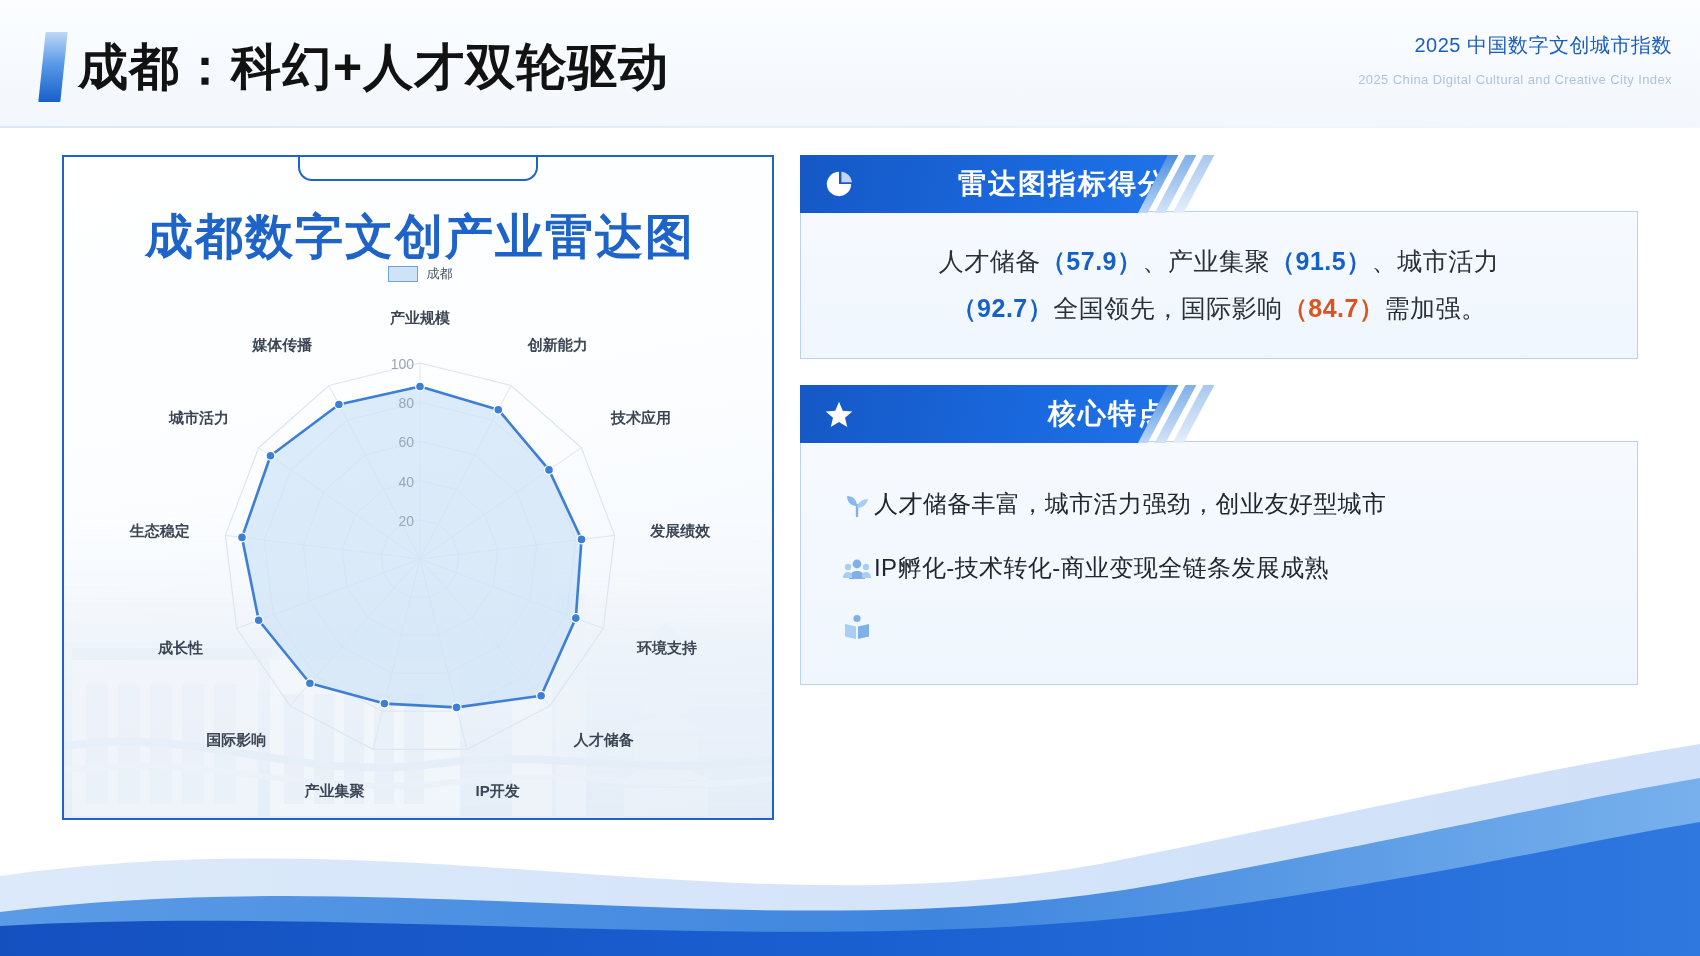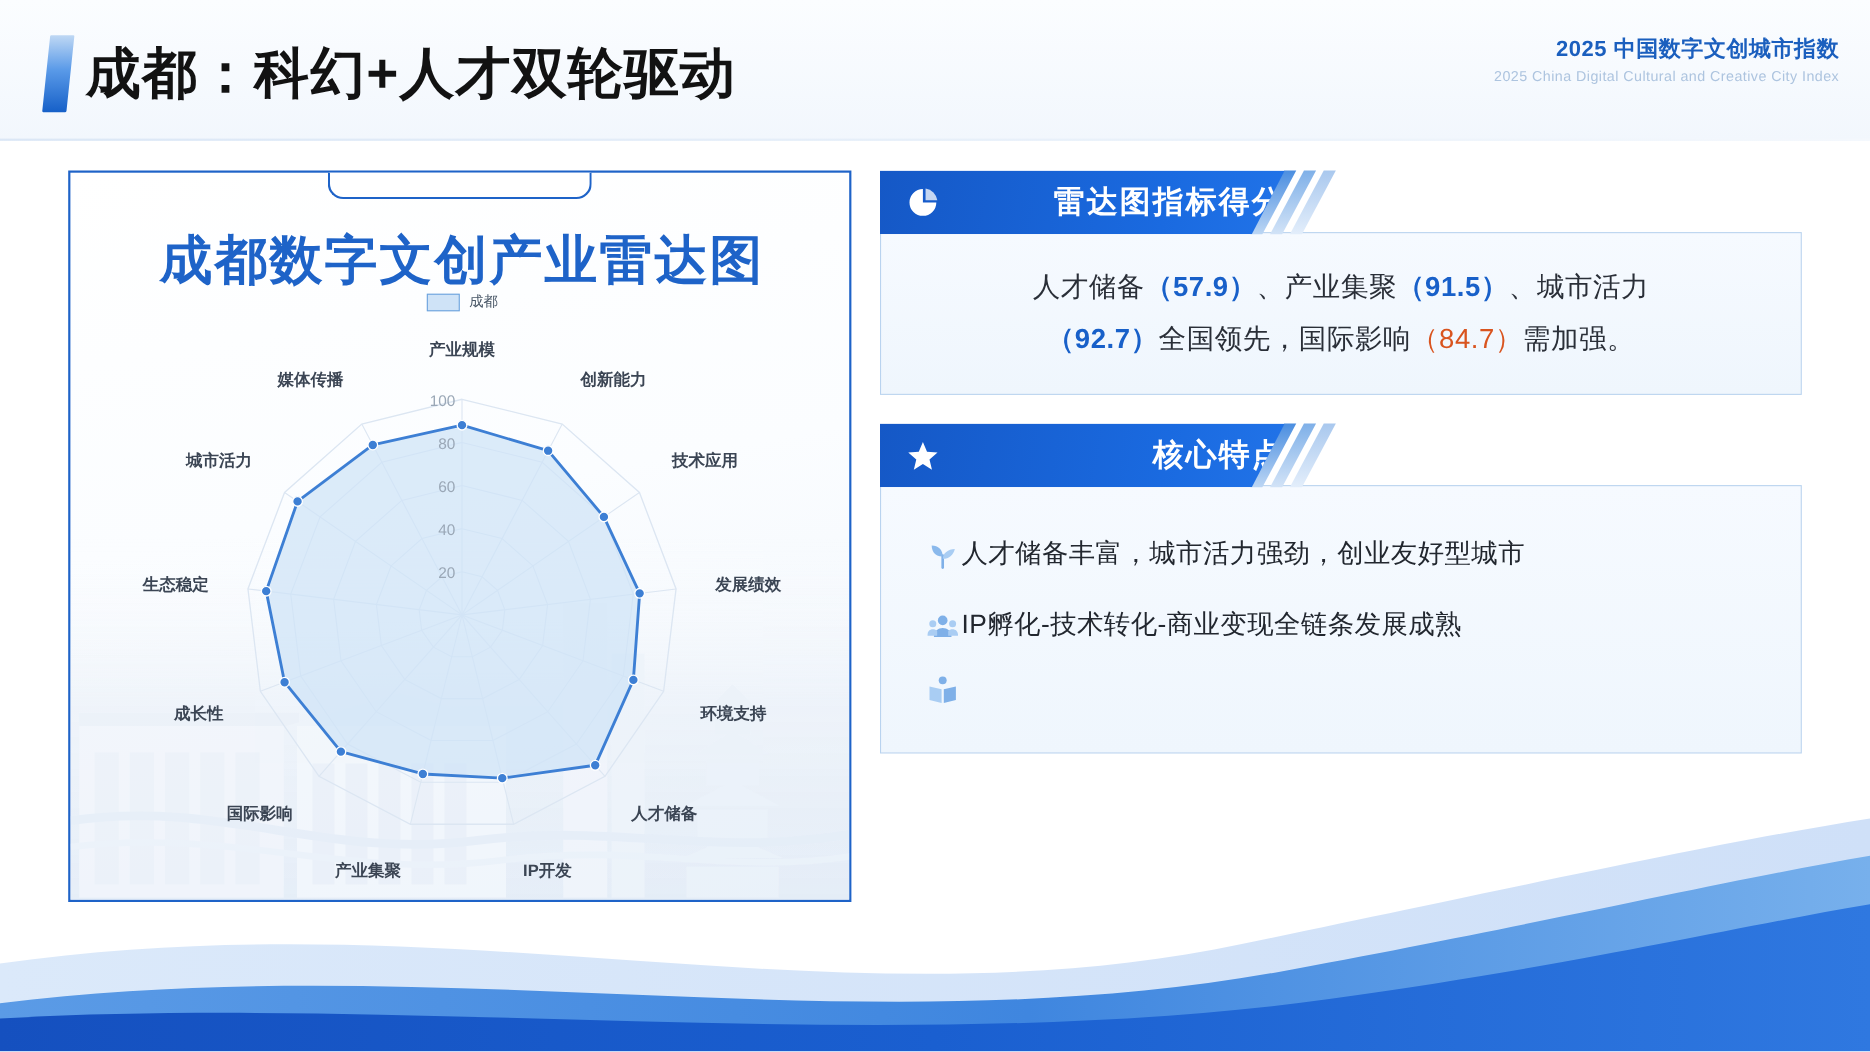--- a/index.html
+++ b/index.html
@@ -27,26 +27,26 @@
   }
   .page-title {
     position:absolute; left:78px; top:36px;
     font-size:50px; font-weight:bold; color:#121212;
     letter-spacing:1px; line-height:62px;
     white-space:nowrap;
     text-align:center;
   }
   .hdr-right { position:absolute; right:28px; top:32px; text-align:right; }
   .hdr-cn {
-    font-size:20px; color:#1b5fbe; font-weight:bold; letter-spacing:.5px;
+    font-size:20px; color:#1b5fbe; font-weight:normal; letter-spacing:.5px;
     line-height:26px; white-space:nowrap;
   }
   .hdr-en {
     font-size:13px; color:#adc4df; letter-spacing:.4px;
-    line-height:20px; margin-top:2px; white-space:nowrap;
+    line-height:20px; margin-top:12px; white-space:nowrap;
   }
 
   
   .chart-panel {
     position:absolute; left:62px; top:155px; width:712px; height:665px;
     background:linear-gradient(170deg,#ffffff 0%, #fbfdff 45%, #eef4fb 100%);
     border:2px solid #1e63c8;
     overflow:hidden;
   }
   
@@ -67,21 +67,21 @@
   
   .skyline { position:absolute; left:0; bottom:0; width:712px; height:330px; opacity:.55; }
 
   .chart-title {
     position:absolute; left:0; top:48px; width:712px; text-align:center;
     font-size:48px; font-weight:bold; color:#1e63c8; letter-spacing:2px;
     z-index:3;
   }
   .chart-legend {
     position:absolute; left:0; top:108px; width:712px;
-    display:flex; justify-content:center; align-items:flex-end; gap:9px; z-index:3;
+    display:flex; justify-content:center; align-items:center; gap:9px; z-index:3;
   }
   .legend-swatch {
     width:30px; height:16px; background:#cfe3f7; border:1px solid #6ea4de;
   }
   .legend-label { font-size:13px; color:#4a5868; }
 
   .radar-wrap { position:absolute; left:0; top:130px; width:712px; height:535px; z-index:3; }
 
   
   .right-col { position:absolute; left:800px; top:155px; width:838px; }
@@ -120,21 +120,21 @@
     background:linear-gradient(180deg,#f6faff 0%, #eff6fd 100%);
     padding:30px 38px;
   }
   .card-body.score { height:148px; display:flex; align-items:center; }
 
   .score-text {
     font-size:25px; line-height:47px; color:#2a2f38; text-align:center;
     width:100%; letter-spacing:.5px;
   }
   .score-text b { color:#1860c9; font-weight:bold; }
-  .score-text .warn { color:#d9541f; font-weight:normal;margin-top:44px; }
+  .score-text .warn { color:#d9541f; font-weight:bold;margin-top:44px; }
 
   .feat-list { list-style:none; }
   .feat-item {
     display:flex; align-items:center; gap:3px;
     font-size:24px; color:#22272f; line-height:38px;
     padding:13px 0 13px 4px; letter-spacing:.4px;
   }
   .feat-icon { width:28px; height:28px; flex:0 0 28px; }
 
   

